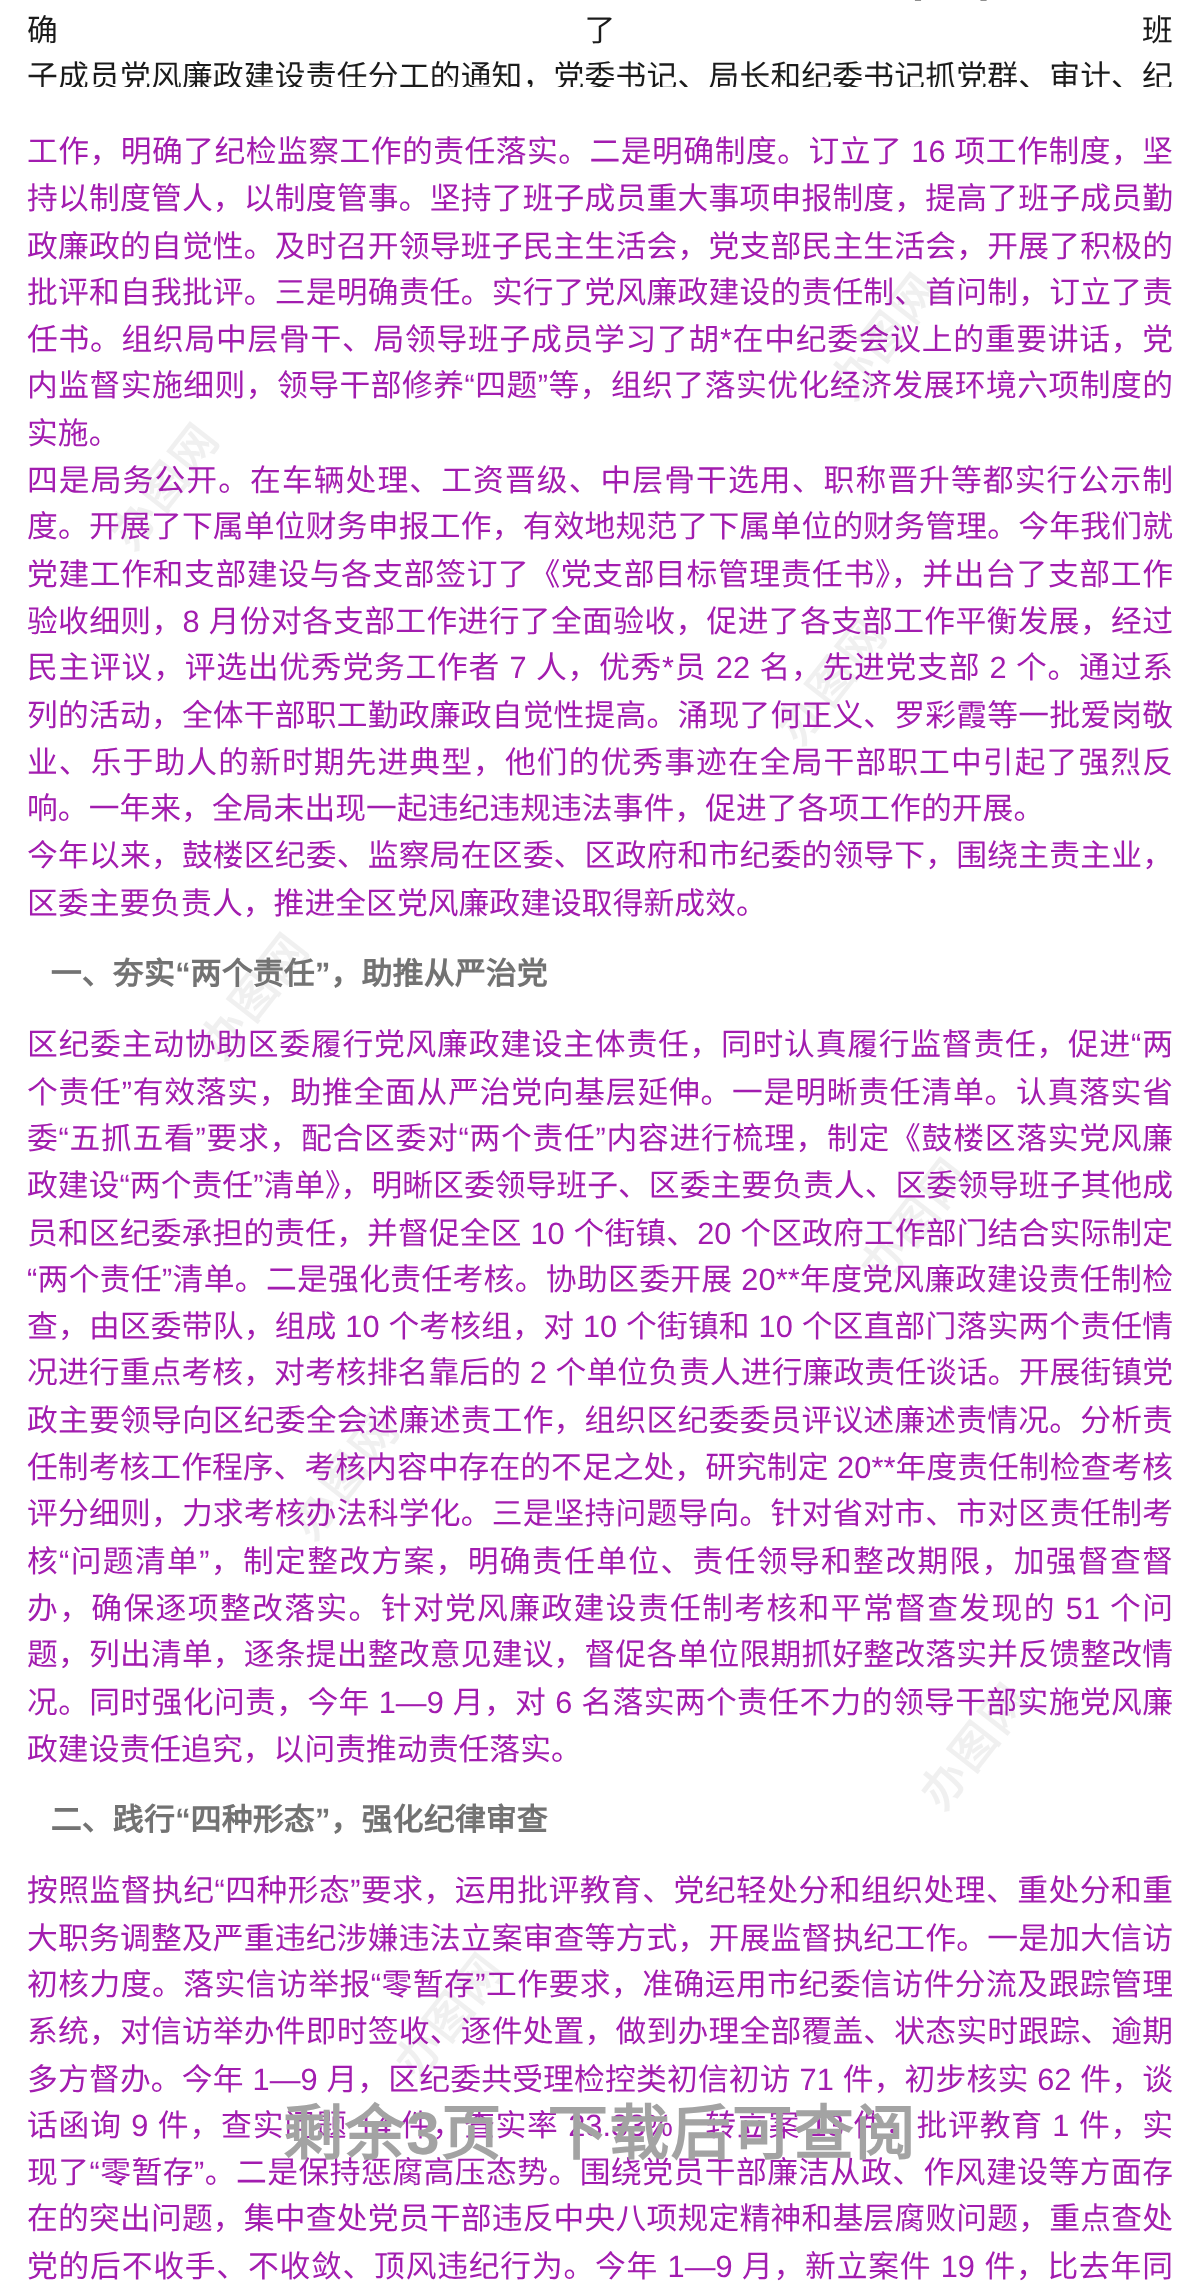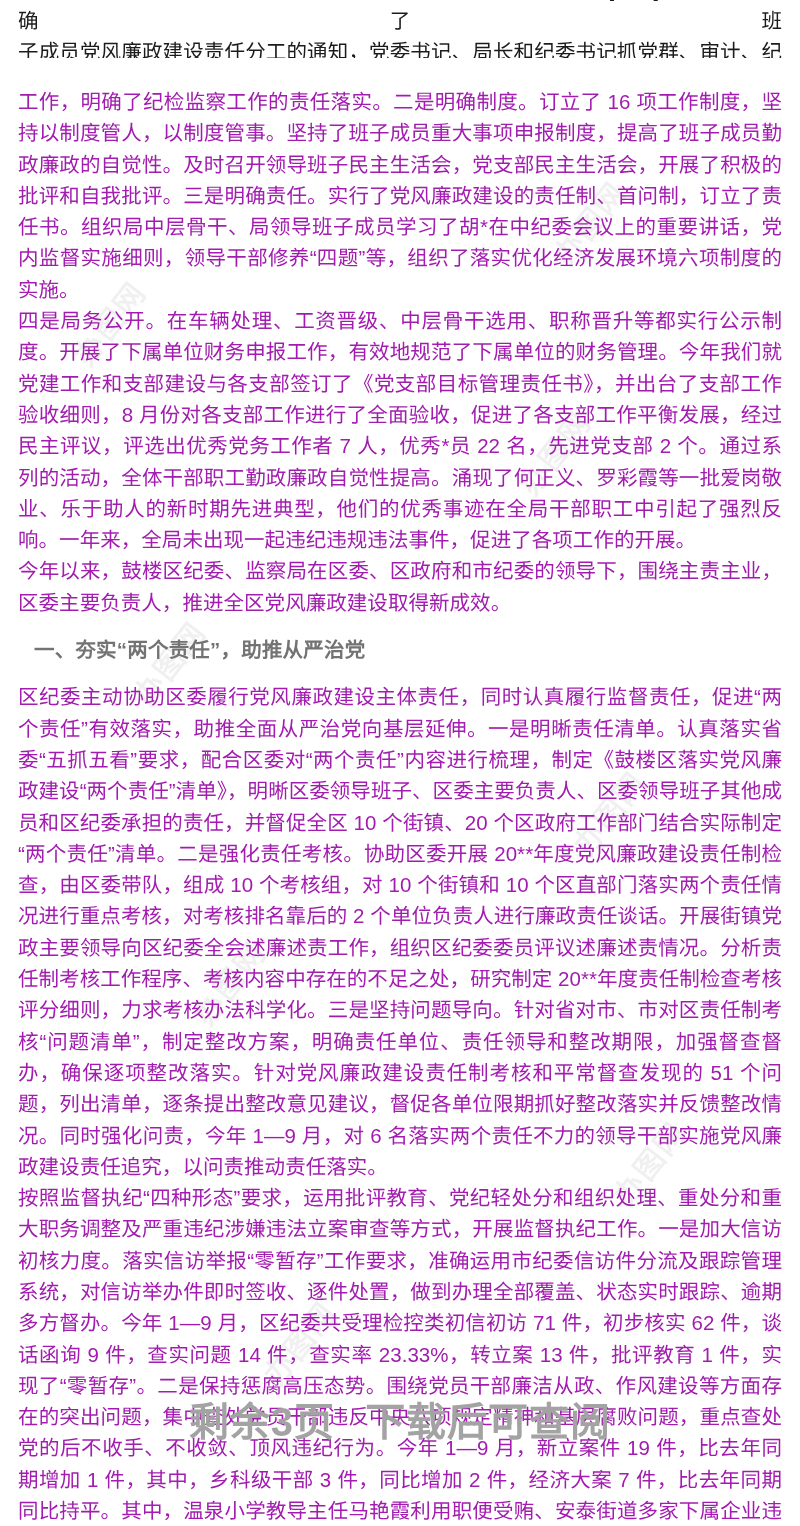--- a/index.html
+++ b/index.html
@@ -138,20 +138,21 @@
     <div class="spacer-28"></div>
 
     <p class="para full">工作，明确了纪检监察工作的责任落实。二是明确制度。订立了 16 项工作制度，坚持以制度管人，以制度管事。坚持了班子成员重大事项申报制度，提高了班子成员勤政廉政的自觉性。及时召开领导班子民主生活会，党支部民主生活会，开展了积极的批评和自我批评。三是明确责任。实行了党风廉政建设的责任制、首问制，订立了责任书。组织局中层骨干、局领导班子成员学习了胡*在中纪委会议上的重要讲话，党内监督实施细则，领导干部修养“四题”等，组织了落实优化经济发展环境六项制度的实施。</p>
     <p class="para full">四是局务公开。在车辆处理、工资晋级、中层骨干选用、职称晋升等都实行公示制度。开展了下属单位财务申报工作，有效地规范了下属单位的财务管理。今年我们就党建工作和支部建设与各支部签订了《党支部目标管理责任书》，并出台了支部工作验收细则，8 月份对各支部工作进行了全面验收，促进了各支部工作平衡发展，经过民主评议，评选出优秀党务工作者 7 人，优秀*员 22 名，先进党支部 2 个。通过系列的活动，全体干部职工勤政廉政自觉性提高。涌现了何正义、罗彩霞等一批爱岗敬业、乐于助人的新时期先进典型，他们的优秀事迹在全局干部职工中引起了强烈反响。一年来，全局未出现一起违纪违规违法事件，促进了各项工作的开展。</p>
     <p class="para full">今年以来，鼓楼区纪委、监察局在区委、区政府和市纪委的领导下，围绕主责主业，区委主要负责人，推进全区党风廉政建设取得新成效。</p>
 
     <h2 class="heading">一、夯实“两个责任”，助推从严治党</h2>
 
     <p class="para full">区纪委主动协助区委履行党风廉政建设主体责任，同时认真履行监督责任，促进“两个责任”有效落实，助推全面从严治党向基层延伸。一是明晰责任清单。认真落实省委“五抓五看”要求，配合区委对“两个责任”内容进行梳理，制定《鼓楼区落实党风廉政建设“两个责任”清单》，明晰区委领导班子、区委主要负责人、区委领导班子其他成员和区纪委承担的责任，并督促全区 10 个街镇、20 个区政府工作部门结合实际制定“两个责任”清单。二是强化责任考核。协助区委开展 20**年度党风廉政建设责任制检查，由区委带队，组成 10 个考核组，对 10 个街镇和 10 个区直部门落实两个责任情况进行重点考核，对考核排名靠后的 2 个单位负责人进行廉政责任谈话。开展街镇党政主要领导向区纪委全会述廉述责工作，组织区纪委委员评议述廉述责情况。分析责任制考核工作程序、考核内容中存在的不足之处，研究制定 20**年度责任制检查考核评分细则，力求考核办法科学化。三是坚持问题导向。针对省对市、市对区责任制考核“问题清单”，制定整改方案，明确责任单位、责任领导和整改期限，加强督查督办，确保逐项整改落实。针对党风廉政建设责任制考核和平常督查发现的 51 个问题，列出清单，逐条提出整改意见建议，督促各单位限期抓好整改落实并反馈整改情况。同时强化问责，今年 1—9 月，对 6 名落实两个责任不力的领导干部实施党风廉政建设责任追究，以问责推动责任落实。</p>
 
+    <h2 class="heading">二、践行“四种形态”，强化纪律审查</h2>
 
     <p class="para full">按照监督执纪“四种形态”要求，运用批评教育、党纪轻处分和组织处理、重处分和重大职务调整及严重违纪涉嫌违法立案审查等方式，开展监督执纪工作。一是加大信访初核力度。落实信访举报“零暂存”工作要求，准确运用市纪委信访件分流及跟踪管理系统，对信访举办件即时签收、逐件处置，做到办理全部覆盖、状态实时跟踪、逾期多方督办。今年 1—9 月，区纪委共受理检控类初信初访 71 件，初步核实 62 件，谈话函询 9 件，查实问题 14 件，查实率 23.33%，转立案 13 件，批评教育 1 件，实现了“零暂存”。二是保持惩腐高压态势。围绕党员干部廉洁从政、作风建设等方面存在的突出问题，集中查处党员干部违反中央八项规定精神和基层腐败问题，重点查处党的后不收手、不收敛、顶风违纪行为。今年 1—9 月，新立案件 19 件，比去年同期增加 1 件，其中，乡科级干部 3 件，同比增加 2 件，经济大案 7 件，比去年同期同比持平。其中，温泉小学教导主任马艳霞利用职便受贿、安泰街道多家下属企业违反中央八项规定精神，区数字办下属企业区数据信息服务中心干部职务侵占、违</p>
 
   </div>
 
   <div class="footer-note">
     <span>剩余3页</span><span class="gap"></span><span>下载后可查阅</span>
   </div>
 
 </div>

